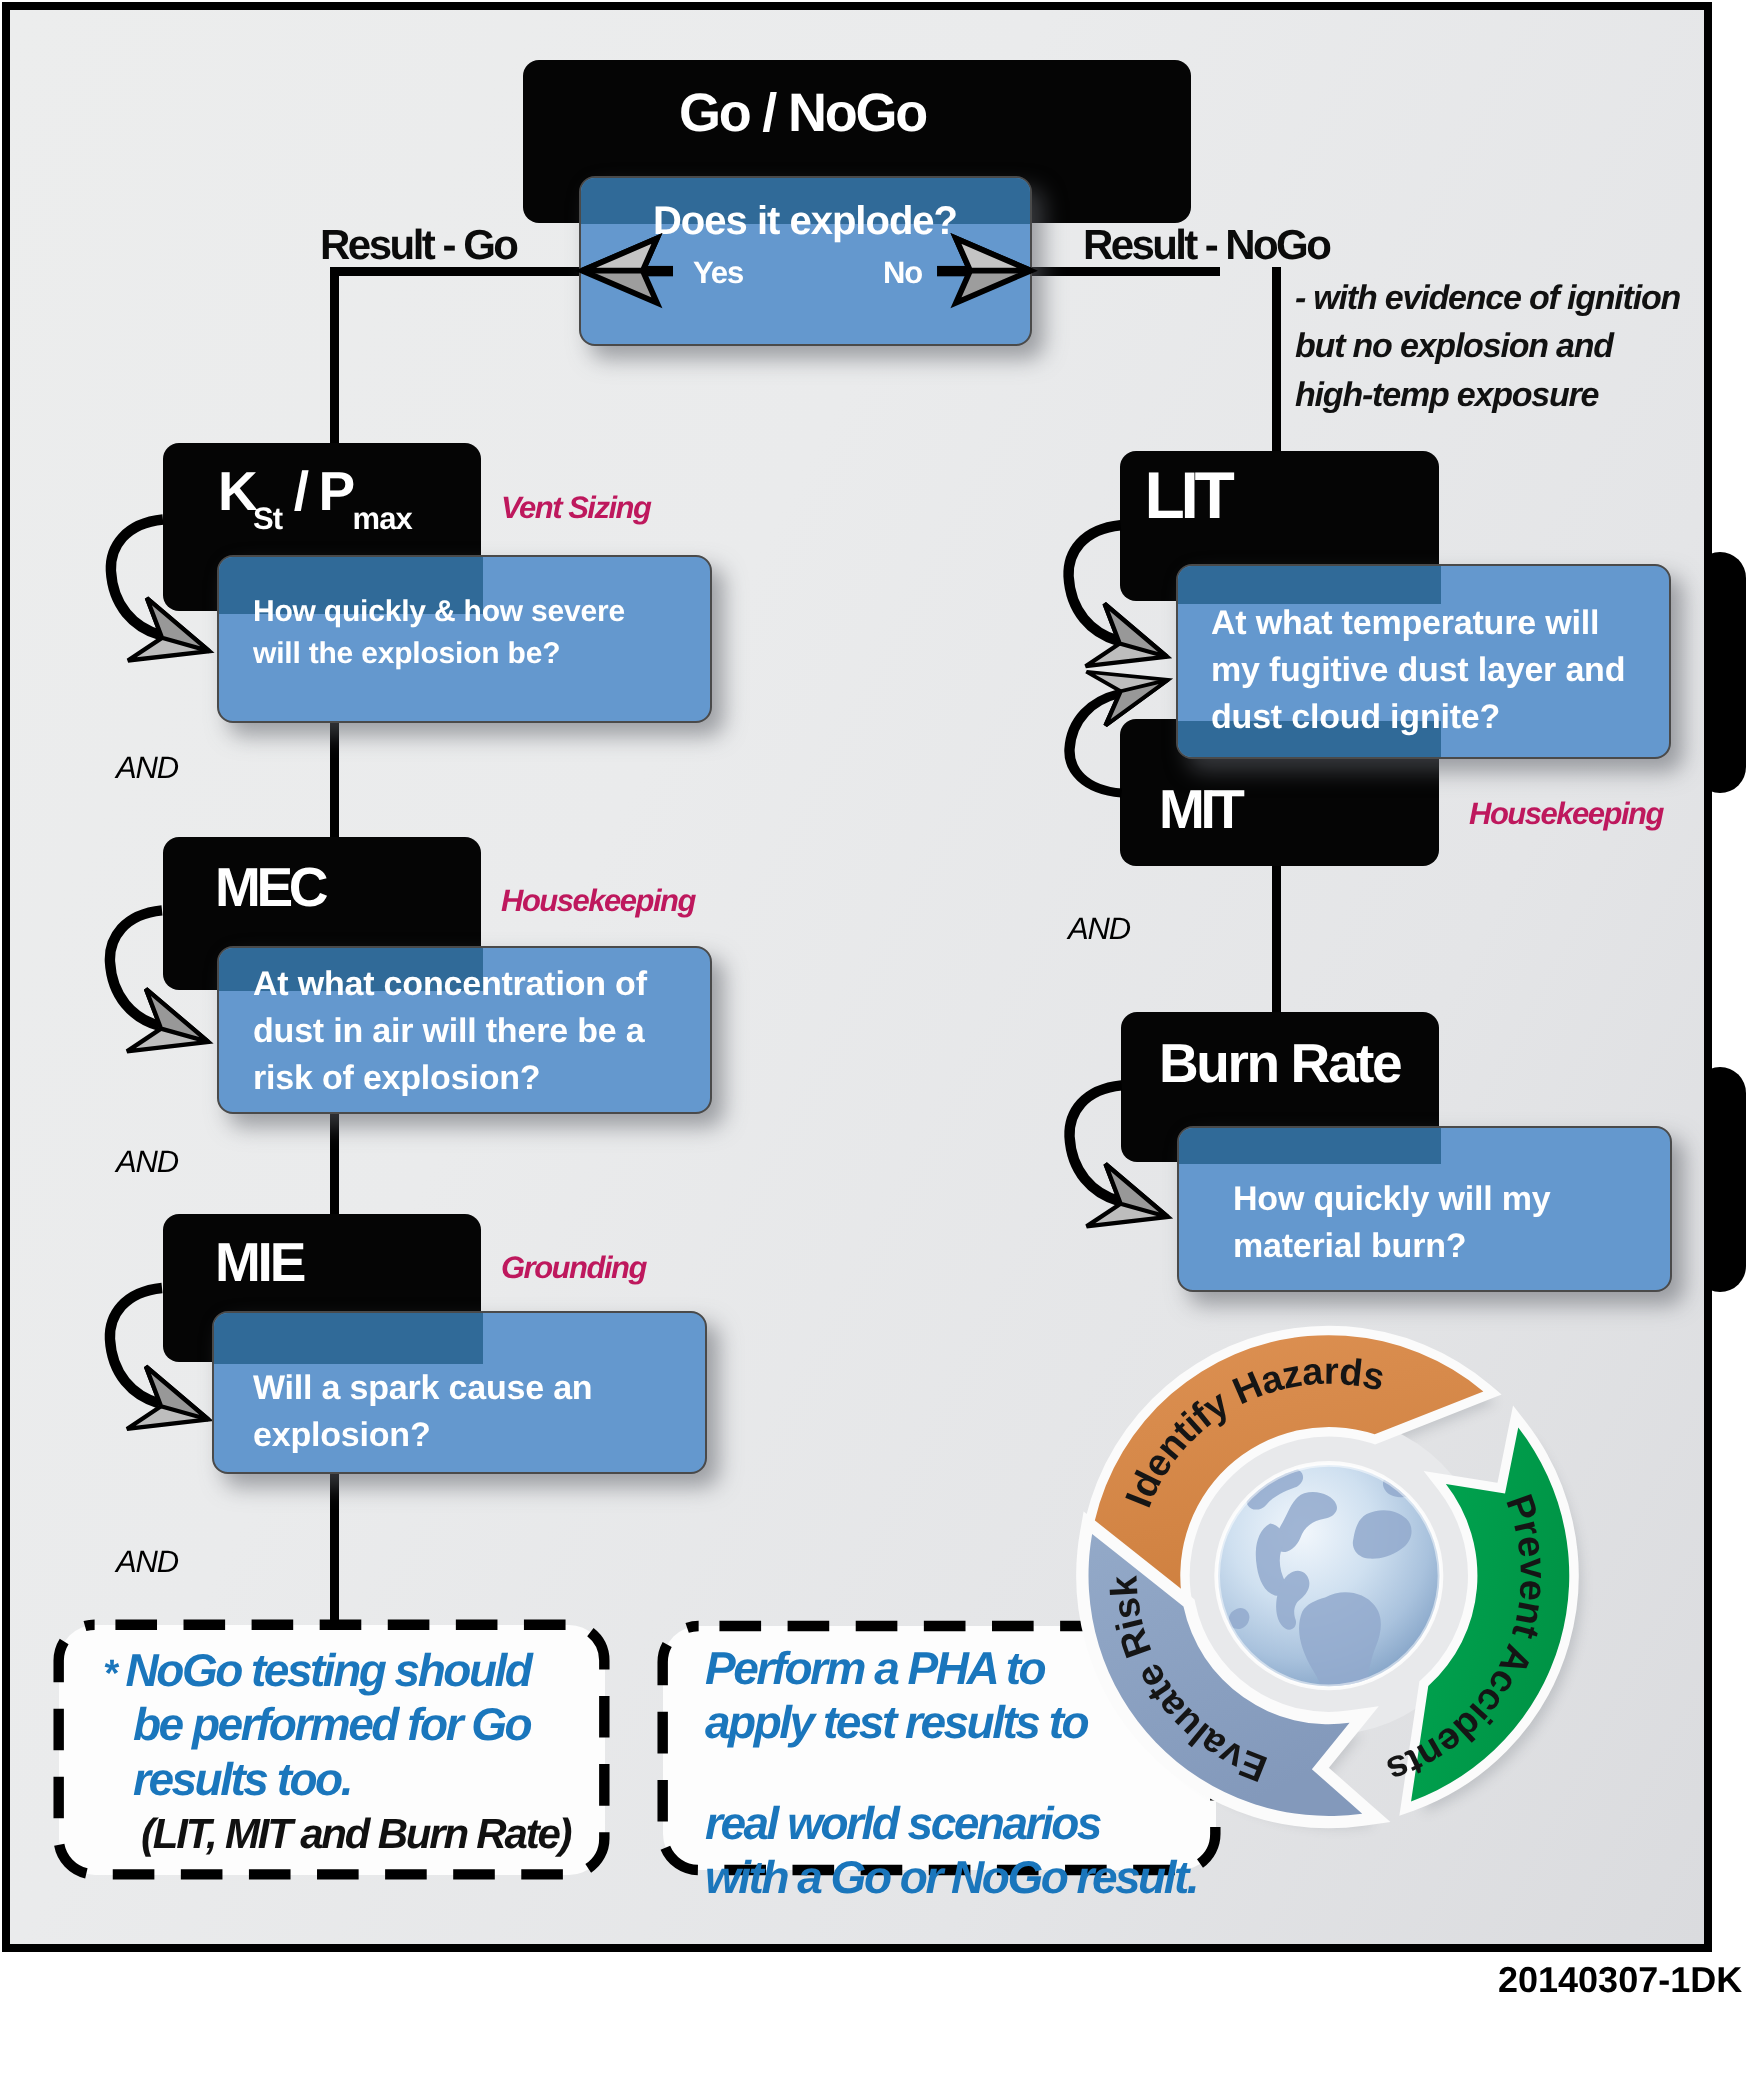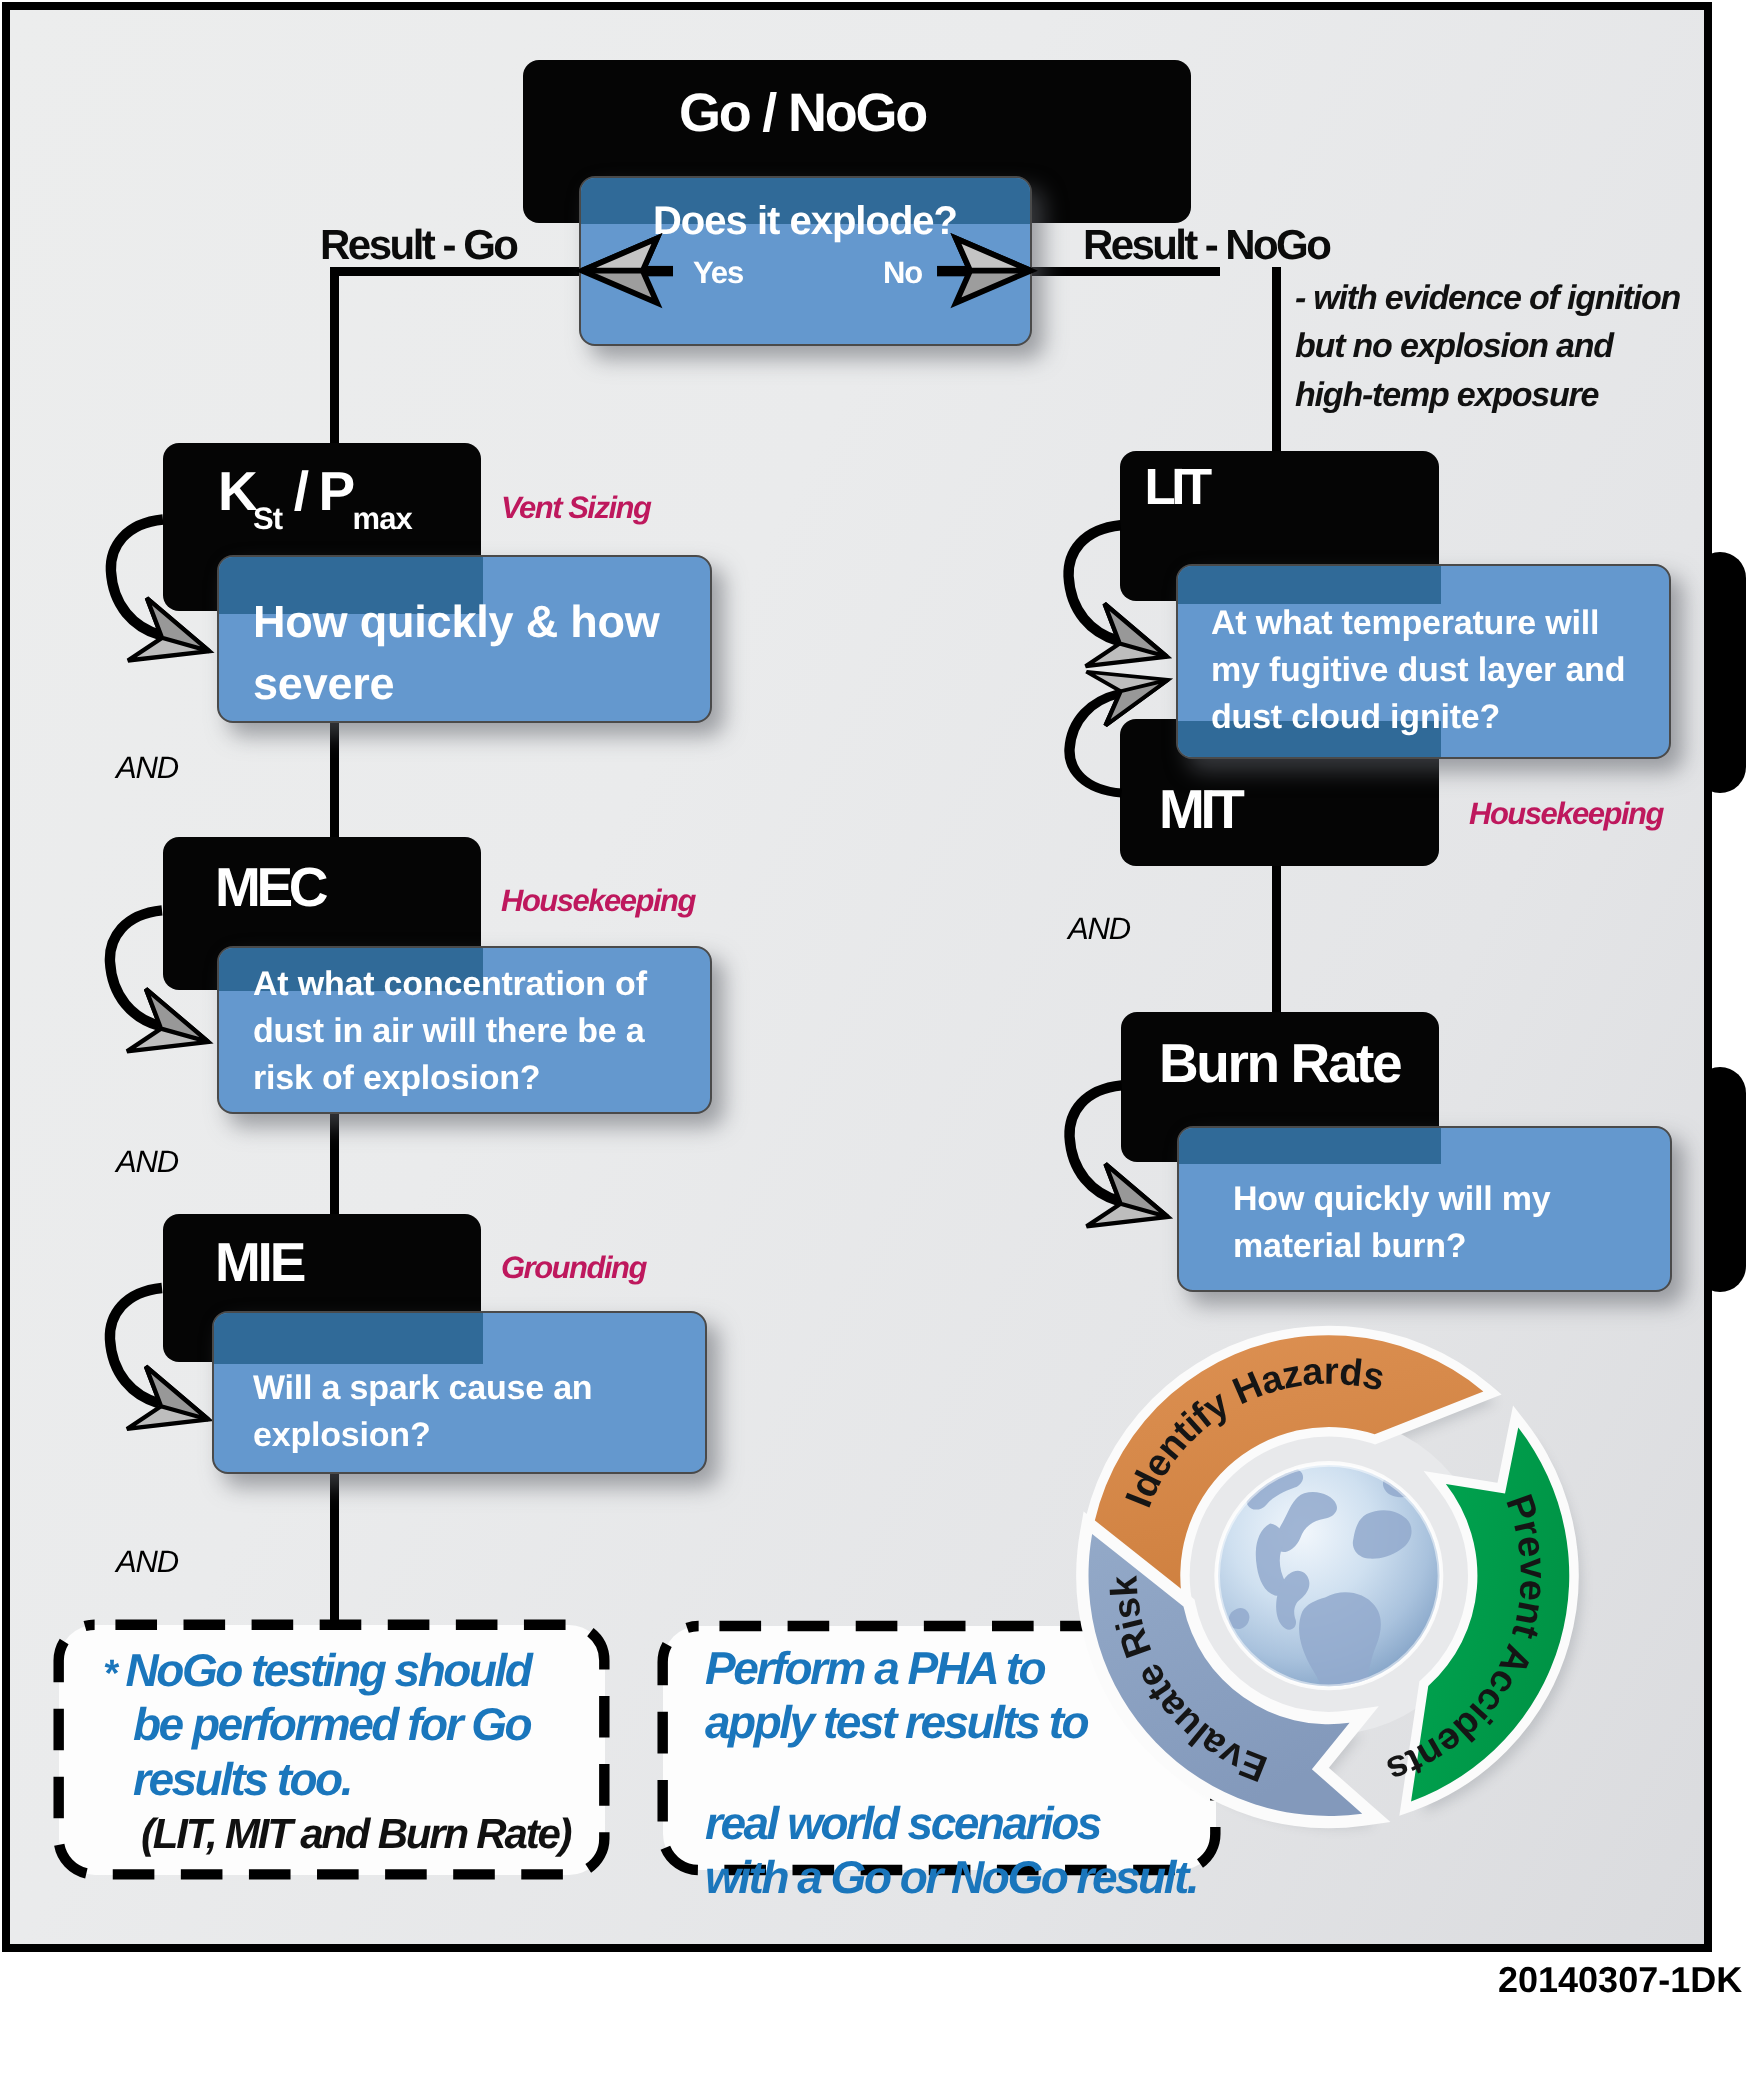--- a/index.html
+++ b/index.html
@@ -80,21 +80,21 @@
   </div>
 
   <div class="blackbox" style="left:163px;top:443px;width:318px;height:168px;">
     <div class="lbl" style="left:55px;top:21px;font-size:55px;letter-spacing:-2.8px;line-height:1;">
       <span>K</span><span style="font-size:31px;position:relative;top:19px;left:-1.9px;letter-spacing:-0.9px;">St</span><span style="margin-left:9.5px;">/ P</span><span style="font-size:31px;position:relative;top:19px;left:0px;letter-spacing:-0.9px;">max</span>
     </div>
   </div>
   <div class="sidelbl" style="left:501px;top:490px;font-size:31px;letter-spacing:-1.5px;">Vent Sizing</div>
   <div class="bluebox" style="left:217px;top:555px;width:495px;height:168px;">
     <div class="ovl" style="left:-2.8px;top:-2.8px;width:267px;height:60px;"></div>
-    <div class="txt" style="left:34px;top:34px;width:445px;font-size:45px;letter-spacing:-0.2px;">
+    <div class="txt" style="left:34px;top:34px;width:445px;font-size:30px;letter-spacing:-0.2px;">
       <div>How quickly &amp; how severe</div>
       <div>will the explosion be?</div>
     </div>
   </div>
 
   <div class="blackbox" style="left:163px;top:837px;width:318px;height:153px;">
     <div class="lbl" style="left:52px;top:18px;font-size:55px;letter-spacing:-4.4px;">MEC</div>
   </div>
   <div class="sidelbl" style="left:501px;top:883px;font-size:31px;letter-spacing:-1.5px;">Housekeeping</div>
   <div class="bluebox" style="left:217px;top:946px;width:495px;height:168px;">
@@ -116,21 +116,21 @@
       <div>Will a spark cause an</div>
       <div>explosion?</div>
     </div>
   </div>
 
   <div class="andlbl" style="left:116px;top:750px;font-size:31px;letter-spacing:-1.1px;">AND</div>
   <div class="andlbl" style="left:116px;top:1144px;font-size:31px;letter-spacing:-1.1px;">AND</div>
   <div class="andlbl" style="left:116px;top:1544px;font-size:31px;letter-spacing:-1.1px;">AND</div>
 
   <div class="blackbox" style="left:1120px;top:451px;width:319px;height:150px;">
-    <div class="lbl" style="left:24.6px;top:5.7px;font-size:51px;letter-spacing:-4.4px;">LIT</div>
+    <div class="lbl" style="left:24.6px;top:5.7px;font-size:66px;letter-spacing:-4.4px;">LIT</div>
   </div>
 
   <div class="blackbox" style="left:1120px;top:719px;width:319px;height:147px;">
     <div class="lbl" style="left:39px;top:58px;font-size:55px;letter-spacing:-4.4px;">MIT</div>
   </div>
   <div class="sidelbl" style="left:1469px;top:796px;font-size:31px;letter-spacing:-1.5px;">Housekeeping</div>
   <div class="bluebox" style="left:1176px;top:564px;width:495px;height:195px;">
     <div class="ovl" style="left:-2.8px;top:-2.8px;width:266px;height:41px;"></div>
     <div class="ovl" style="left:-2.8px;top:155px;width:266px;height:43px;"></div>
     <div class="txt" style="left:33px;top:34px;width:445px;font-size:34px;letter-spacing:-0.2px;">

